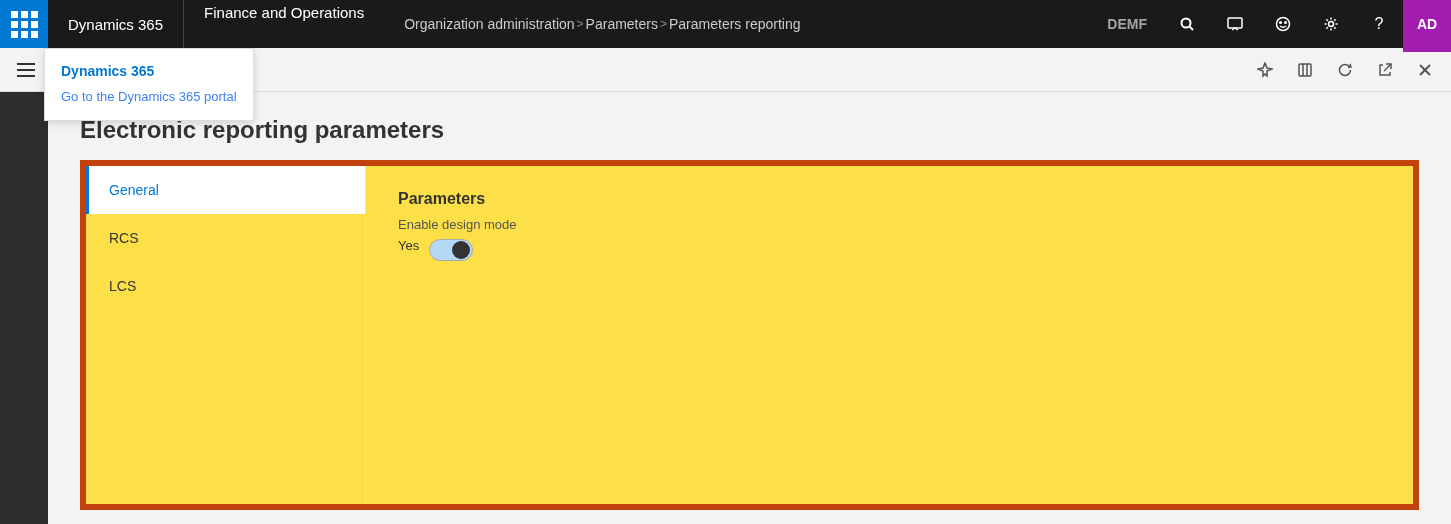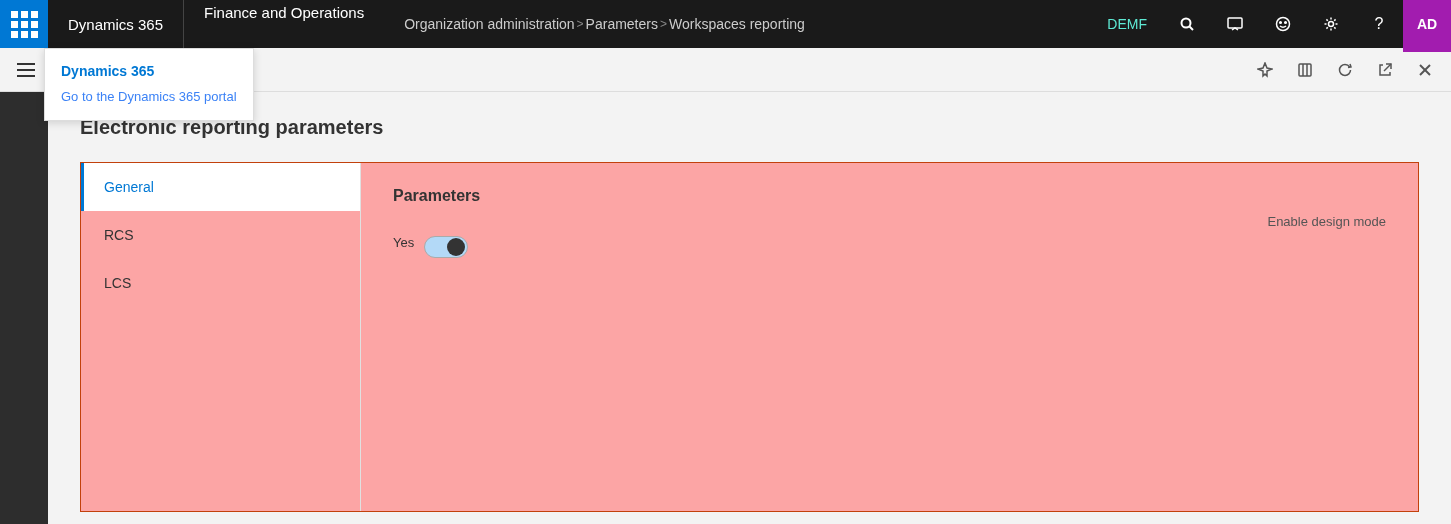--- a/index.html
+++ b/index.html
@@ -81,22 +81,22 @@
     .nav-right {
       display: flex;
       align-items: center;
       gap: 0;
       height: 100%;
     }
 
     .nav-env {
       padding: 0 16px;
       font-size: 14px;
-      color: #5eead4;
-      font-weight: 400;
+      color: #a3a3a3;
+      font-weight: 700;
     }
 
     .nav-icon-btn {
       width: 48px;
       height: 48px;
       display: flex;
       align-items: center;
       justify-content: center;
       cursor: pointer;
       color: white;
@@ -225,30 +225,30 @@
 
     
     .content-area {
       flex: 1;
       padding: 24px 32px;
       background: #f3f3f3;
       overflow-y: auto;
     }
 
     .page-title {
-      font-size: 20px;
+      font-size: 24px;
       font-weight: 600;
       color: #333;
-      margin-bottom: 23px;
+      margin-bottom: 16px;
     }
 
     
     .params-card {
-      background: #fca5a5;
-      border: 1px solid #c2410c;
+      background: #fde047;
+      border: 6px solid #c2410c;
       display: flex;
       min-height: 350px;
     }
 
     
     .card-nav {
       width: 280px;
       border-right: 1px solid #e0e0e0;
       flex-shrink: 0;
     }
@@ -276,21 +276,20 @@
 
     .section-title {
       font-size: 16px;
       font-weight: 600;
       color: #333;
       margin-bottom: 9px;
     }
 
     .field-group {
       margin-bottom: 16px;
-      text-align: right;
     }
 
     .field-label {
       font-size: 13px;
       color: #555;
       margin-bottom: 6px;
     }
 
     .field-value {
       font-size: 13px;
@@ -360,21 +359,21 @@
 
   <div class="nav-module">
     <span>Finance and Operations</span>
   </div>
 
   <div class="nav-breadcrumb">
     <span>Organization administration</span>
     <span class="breadcrumb-separator">&gt;</span>
     <span>Parameters</span>
     <span class="breadcrumb-separator">&gt;</span>
-    <span>Workspaces reporting</span>
+    <span>Parameters reporting</span>
   </div>
 
   <div class="nav-right">
     <div class="nav-env">DEMF</div>
     <button class="nav-icon-btn" title="Search">
       <svg viewBox="0 0 16 16" width="16" height="16" fill="none" stroke="white" stroke-width="2">
         <circle cx="7" cy="7" r="4.5"></circle>
         <line x1="10.5" y1="10.5" x2="14" y2="14"></line>
       </svg>
     </button>

